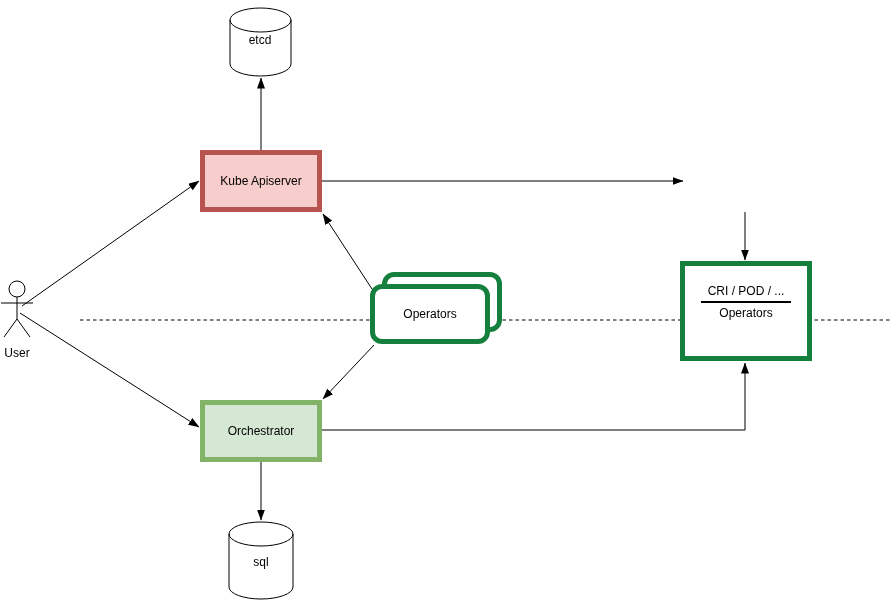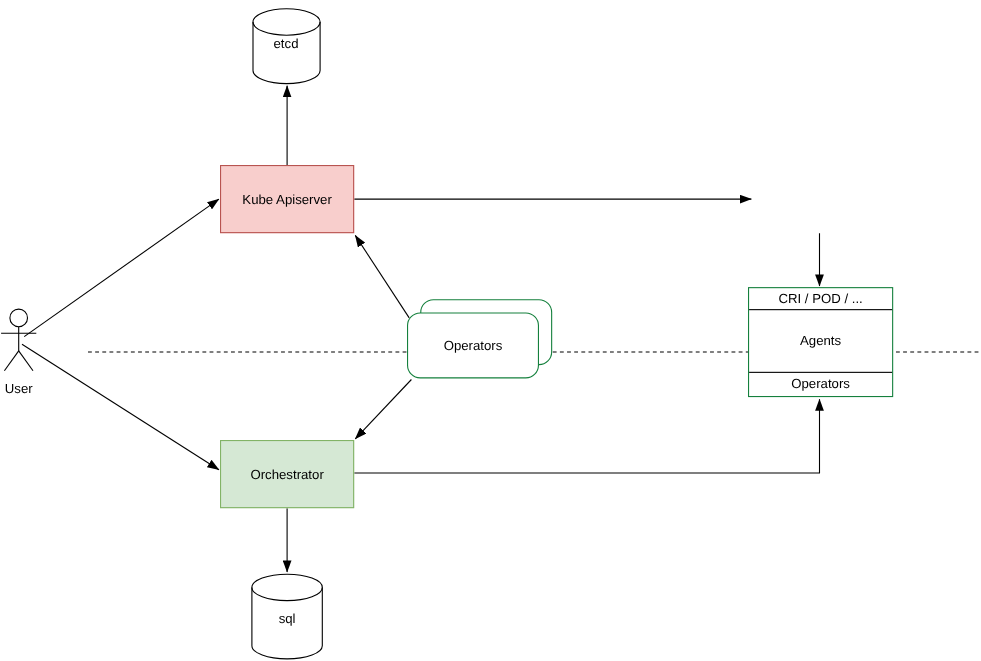--- a/index.html
+++ b/index.html
@@ -11,37 +11,37 @@
     font-size:12px;
     color:#000;
     overflow:hidden;
   }
   #wires{position:absolute;left:0;top:0;z-index:1;}
   .node{
     position:absolute;
     box-sizing:border-box;
     display:flex;align-items:center;justify-content:center;
     text-align:left;
-    border:1px solid #15803d;
+    border:5px solid #15803d;
     background:#fff;
     z-index:2;
     line-height:1.2;
   }
   .node.red{background:#f8cecc;border-color:#b85450;}
   .node.green{background:#d5e8d4;border-color:#82b366;}
   .rounded{border-radius:12px;}
   #kube-apiserver{left:200px;top:150px;width:122px;height:62px;}
   #kubelet{left:684px;top:150px;width:122px;height:62px;}
   #orchestrator{left:200px;top:400px;width:122px;height:62px;}
   #operators-back{left:382px;top:272px;width:120px;height:60px;z-index:2;}
   #operators-front{left:370px;top:284px;width:120px;height:60px;z-index:3;}
   #agents-stack{
     left:680px;top:261px;width:132px;height:100px;
     display:flex;flex-direction:column;align-items:stretch;justify-content:flex-start;
-    padding:0;
+    padding:16px;
   }
   .stack-row{
     display:flex;align-items:center;justify-content:center;
     box-sizing:border-box;
   }
   .stack-top{height:20px;border-bottom:1px solid #000;}
   .stack-mid{flex:1;}
   .stack-bottom{height:22px;border-top:1px solid #000;}
   svg text{font-family:"Liberation Sans",sans-serif;font-size:12px;fill:#000;}
 </style>
@@ -102,21 +102,18 @@
   </div>
 
   <div id="orchestrator" class="node green">
     <span>Orchestrator</span>
   </div>
 
   <div id="agents-stack" class="node">
     <div class="stack-row stack-top">
       <span>CRI / POD / ...</span>
     </div>
-    <div class="stack-row stack-mid">
-      <span>Agents</span>
-    </div>
     <div class="stack-row stack-bottom">
       <span>Operators</span>
     </div>
   </div>
 
 </div>
 
 </body></html>

